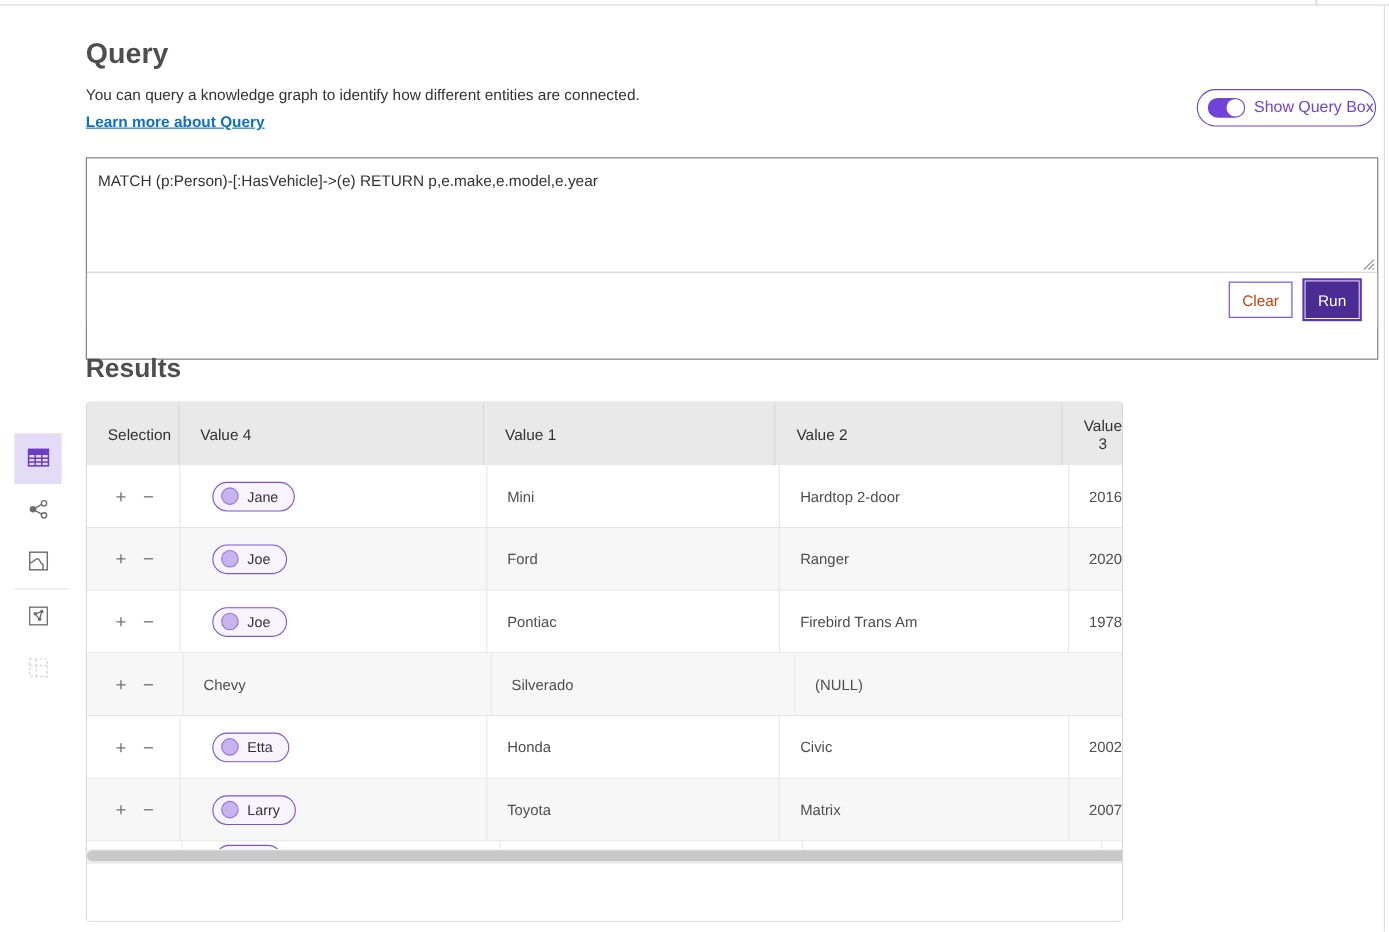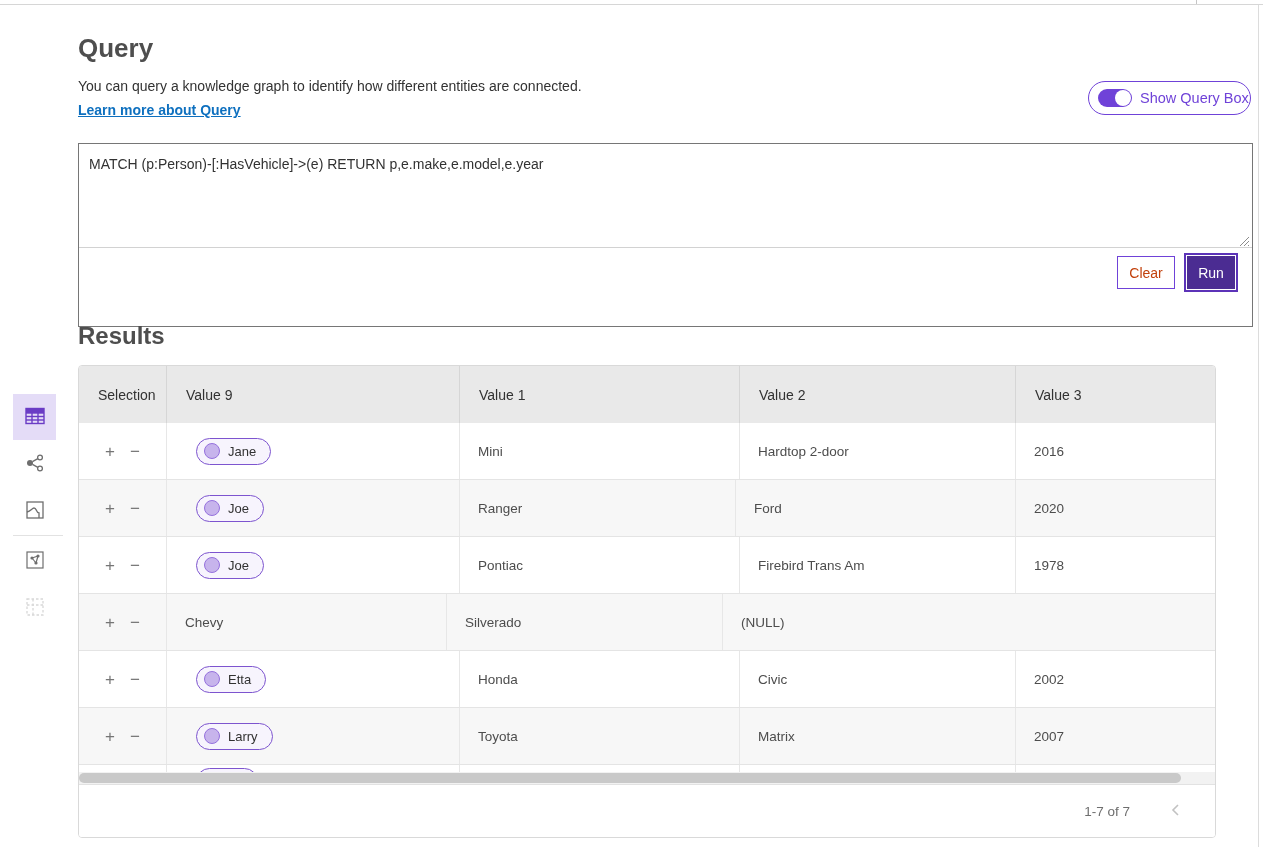--- a/index.html
+++ b/index.html
@@ -40,21 +40,21 @@
   .resize-handle { position:absolute; right:2px; top:89px; }
   .query-footer { position:absolute; left:0; top:103px; width:1173px; height:50px; border-top:1px solid #d2d2d2;
     display:flex; align-items:center; justify-content:flex-end; gap:12px; padding-right:14px; background:#fff; }
   .btn-clear { width:58px; height:33px; background:#fff; border:1px solid #6f42d8; color:#c2410c; font-size:14px;
     font-family:"Liberation Sans", sans-serif; cursor:pointer; }
   .btn-run { width:48px; height:33px; background:#4b2c92; border:1px solid #4b2c92; color:#fff; font-size:14px;
     font-family:"Liberation Sans", sans-serif; cursor:pointer; outline:2px solid #5c33b8; outline-offset:1px; margin-right:3px; }
 
   
   .results-title { position:absolute; left:78px; top:322px; font-size:24px; font-weight:bold; color:#4e4e4e; }
-  .results-card { position:absolute; left:78px; top:365px; width:1138px; height:473px; border:1px solid #d9d9d9;
+  .results-card { position:absolute; left:78px; top:365px; width:943px; height:473px; border:1px solid #d9d9d9;
     border-radius:4px; background:#fff; overflow:hidden; }
   .thead { display:flex; height:57px; background:#e9e9e9; }
   .th { border-right:1px solid #d6d6d6; display:flex; align-items:center; padding-left:19px; font-size:14px; color:#323232; }
   .w-sel { width:88px; } .w-v0 { width:293px; } .w-v1 { width:280px; } .w-v2 { width:276px; } .w-v3 { flex:1; border-right:none !important;text-align:center; }
   .trow { display:flex; height:57px; border-bottom:1px solid #e4e4e4; background:#fff; }
   .trow.alt { background:#f7f7f7; }
   .td { border-right:1px solid #e7e7e7; display:flex; align-items:center; padding-left:18px; font-size:13.5px; color:#4d4d4d; }
   .c-sel { padding-left:26px; gap:15px; }
   .c-v0 { padding-left:29px; }
   .rowbtn { background:none; border:none; color:#757575; font-size:17px; line-height:1; padding:0; cursor:pointer; font-family:"Liberation Sans", sans-serif; }
@@ -167,21 +167,21 @@
     <button class="btn-clear">Clear</button>
     <button class="btn-run">Run</button>
   </div>
 </div>
 
 <h2 class="results-title">Results</h2>
 
 <div class="results-card">
   <div class="thead">
     <div class="th w-sel">Selection</div>
-    <div class="th w-v0">Value 9</div>
+    <div class="th w-v0">Value 4</div>
     <div class="th w-v1">Value 1</div>
     <div class="th w-v2">Value 2</div>
     <div class="th w-v3">Value 3</div>
   </div>
 
   <div>
       <div class="trow">
         <div class="td w-sel c-sel">
           <button class="rowbtn">+</button>
           <button class="rowbtn">−</button>
@@ -200,22 +200,22 @@
         <div class="td w-sel c-sel">
           <button class="rowbtn">+</button>
           <button class="rowbtn">−</button>
         </div>
         <div class="td w-v0 c-v0">
           <span class="pill">
             <span class="pill-circle"></span>
             <span class="pill-label">Joe</span>
           </span>
         </div>
+        <div class="td w-v1">Ford</div>
         <div class="td w-v2">Ranger</div>
-        <div class="td w-v1">Ford</div>
         <div class="td w-v3">2020</div>
       </div>
       <div class="trow">
         <div class="td w-sel c-sel">
           <button class="rowbtn">+</button>
           <button class="rowbtn">−</button>
         </div>
         <div class="td w-v0 c-v0">
           <span class="pill">
             <span class="pill-circle"></span>

